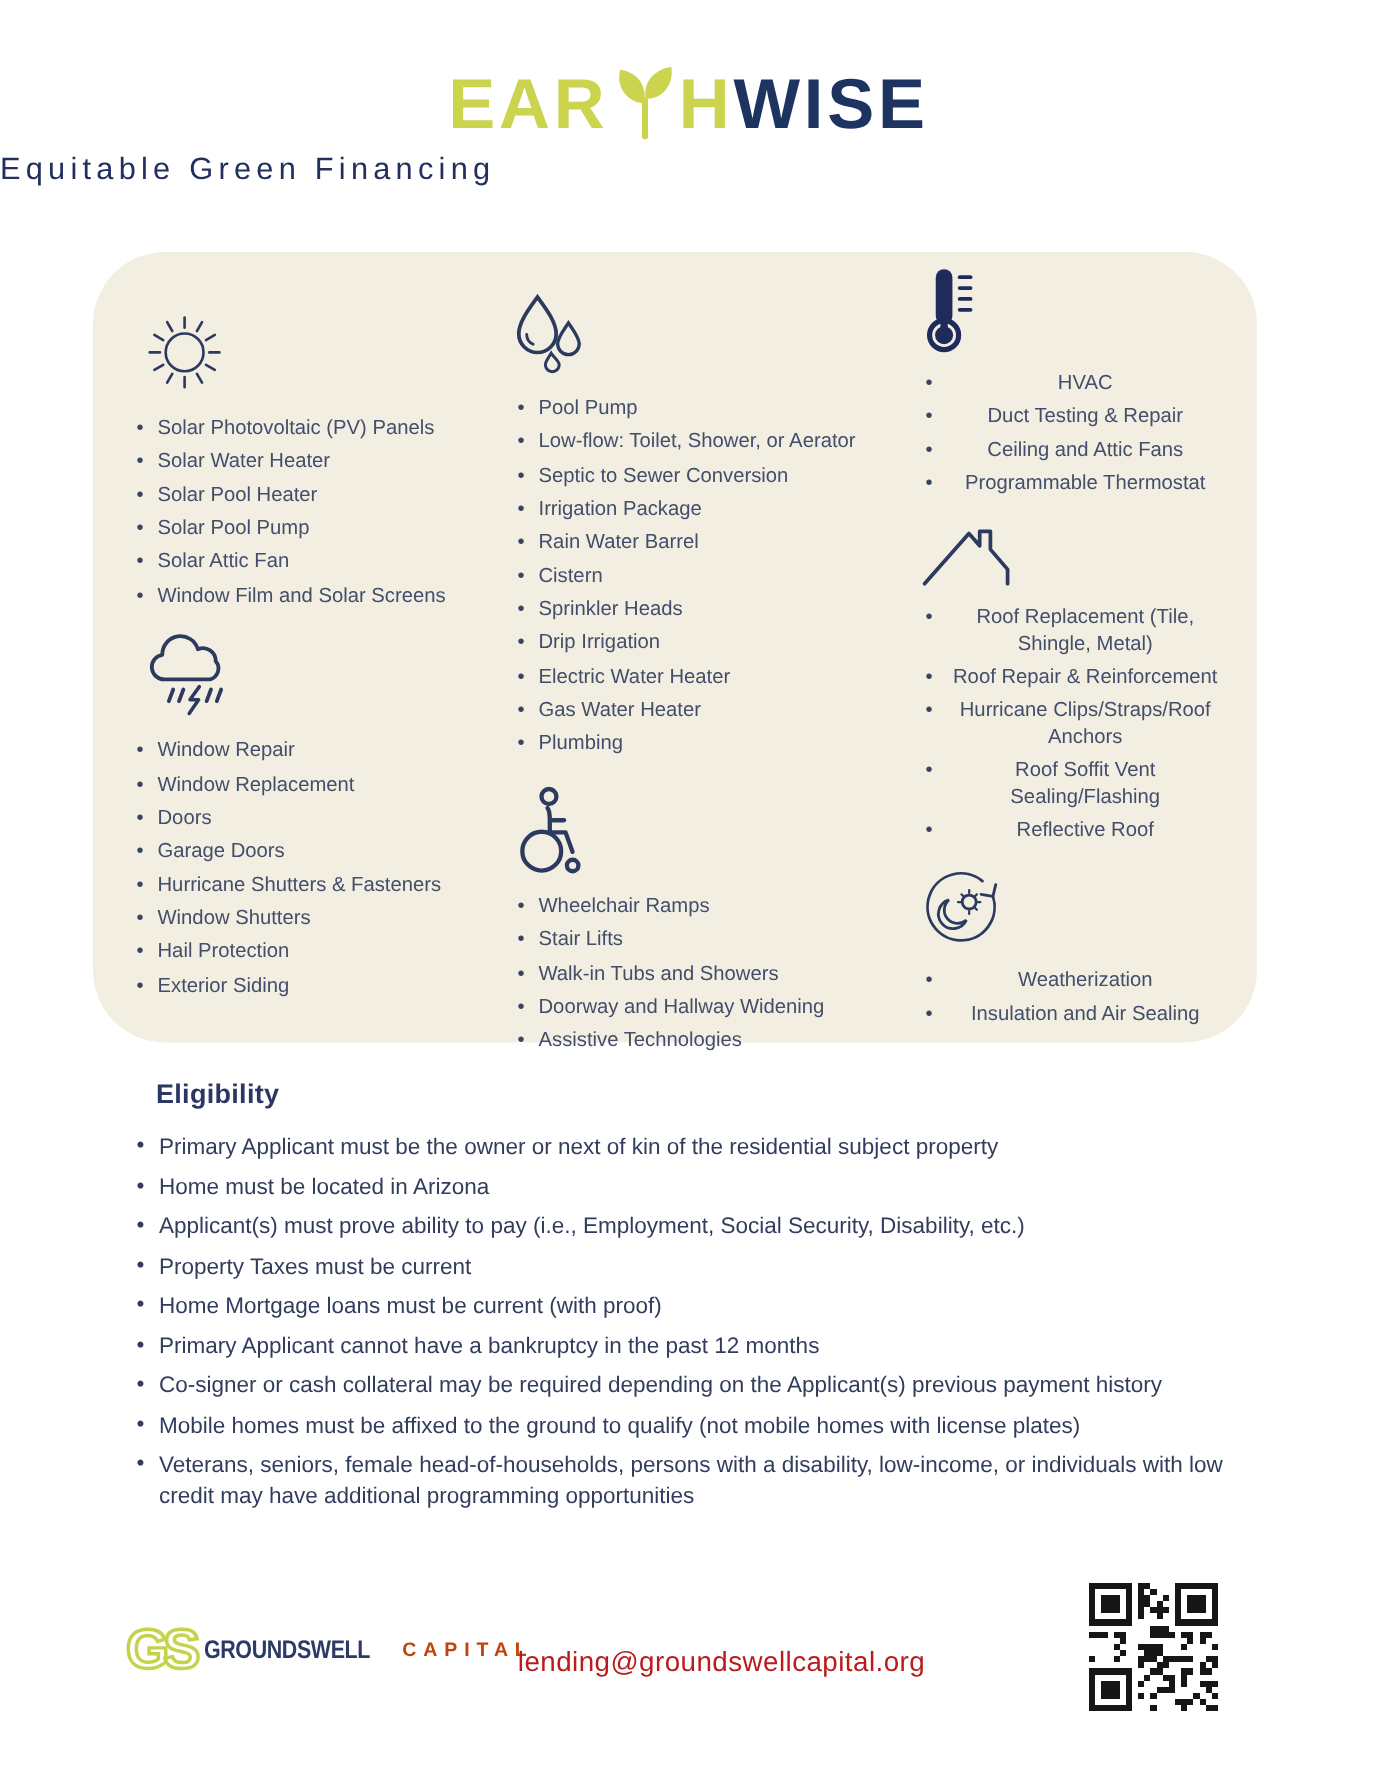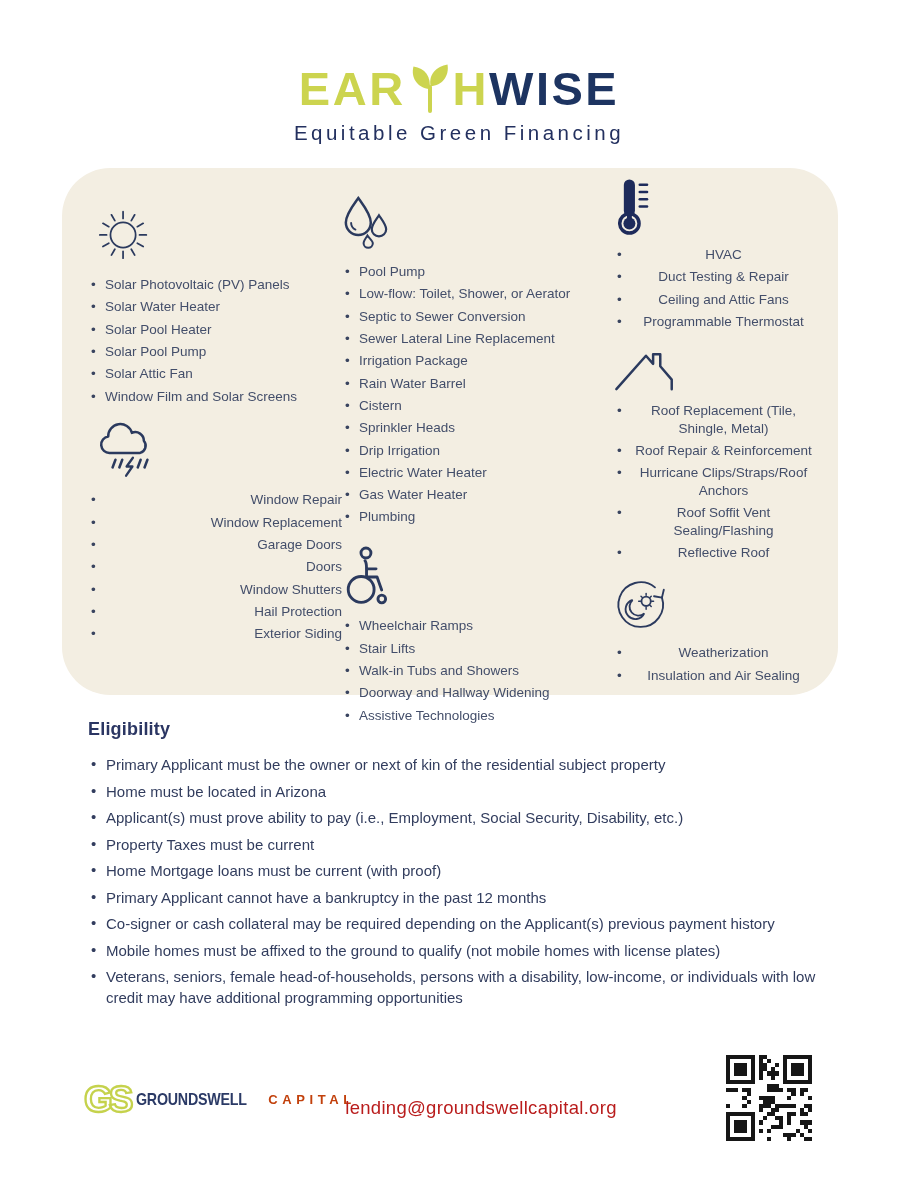--- a/index.html
+++ b/index.html
@@ -3,21 +3,21 @@
 <meta charset="utf-8">
 <style>
   * { margin:0; padding:0; box-sizing:border-box; }
   html,body { background:#ffffff; }
   .page {
     position:relative; width:918px; height:1190px; background:#ffffff;
     font-family:"Liberation Sans", sans-serif; color:#414b66; overflow:hidden;
   }
 
   
-  .header { position:absolute; top:40px; left:0; right:0; text-align:center;margin-top:20px; }
+  .header { position:absolute; top:40px; left:0; right:0; text-align:left; }
   .logo-row { display:flex; justify-content:center; align-items:flex-end; }
   .logo-word { font-size:47px; font-weight:800; letter-spacing:2.5px; line-height:1; }
   .lg-green { color:#ccd44f; }
   .lg-navy  { color:#1d3461; }
   .sprout-svg { margin:0 1px -1px 2px; }
   .tagline {
     margin-top:9px; font-size:20.5px; letter-spacing:3.5px; font-weight:500;
     color:#23305f;
   }
 
@@ -34,30 +34,30 @@
   .col3 { padding-top:0px;text-align:center; }
   .sec-icon { display:block; }
   .sec { margin-bottom:0; }
   .sec ul { list-style:none; margin-top:10px; }
   .sec li {
     position:relative; padding-left:17px; margin-bottom:4.5px;
     font-size:13.5px; line-height:1.32; color:#434e6a;
   }
   .sec li::before { content:"•"; position:absolute; left:3px; top:0; color:#39445f; }
   .sec-solar .sec-icon { margin-left:6px; }
-  .sec-storm { margin-top:14px;text-align:right; }
+  .sec-storm { margin-top:14px; }
   .sec-storm .sec-icon { margin-left:6px; }
   .sec-access { margin-top:19px; }
   .sec-roof { margin-top:19px; }
   .sec-weather { margin-top:16px; }
   .col3 .sec li { padding-right:2px; }
 
   
   .elig { position:absolute; left:88px; top:719px; width:748px; }
-  .elig h2 { font-size:18px; font-weight:800; color:#2b3663; letter-spacing:.2px; }
+  .elig h2 { font-size:18px; font-weight:800; color:#2b3663; letter-spacing:.2px;margin-left:16px; }
   .elig ul { list-style:none; margin-top:15px; }
   .elig li {
     position:relative; padding-left:18px; margin-bottom:6px;
     font-size:15px; line-height:1.37; color:#323d5e;
   }
   .elig li::before { content:"•"; position:absolute; left:3px; top:-1px; color:#323d5e; }
 
   
   .gs-logo { position:absolute; left:84px; top:1081px; display:flex; align-items:center; }
   .gs-letters {
@@ -137,42 +137,42 @@
           <path d="M16 35 a8.5 8.5 0 0 1 -1.5 -16.9 a12.5 12.5 0 0 1 24.5 -3.8 a8.8 8.8 0 0 1 12.3 8.2 a7.8 7.8 0 0 1 -3.8 12.5 L16 35 Z"></path>
           <line x1="22" y1="42" x2="19" y2="50"></line>
           <line x1="29" y1="42" x2="26" y2="50"></line>
           <path d="M40 40 l-6.5 9 h6 l-6.5 9.5" stroke-width="2.4"></path>
           <line x1="48" y1="42" x2="45" y2="50"></line>
           <line x1="55" y1="42" x2="52" y2="50"></line>
         </svg>
         <ul>
             <li>Window Repair</li>
             <li>Window Replacement</li>
+            <li>Doors</li>
             <li>Garage Doors</li>
-            <li>Doors</li>
+            <li>Hurricane Shutters &amp; Fasteners</li>
             <li>Window Shutters</li>
             <li>Hail Protection</li>
             <li>Exterior Siding</li>
           </ul>
       </div>
     </div>
 
     <div class="col col2">
       <div class="sec sec-water">
         <svg class="sec-icon" width="48" height="60" viewBox="0 0 50 62" fill="none" stroke="#2b3a5e" stroke-width="2.6" stroke-linecap="round">
           <path d="M17 5 C12 12 4 22 4 30.5 a13 13 0 0 0 26 0 C30 22 22 12 17 5 Z"></path>
           <path d="M9.5 31 a7.5 7.5 0 0 0 4.5 6.8" stroke-width="2"></path>
           <path d="M38.5 23 C35.5 27.5 31 33 31 37.5 a7.5 7.5 0 0 0 15 0 C46 33 41.5 27.5 38.5 23 Z" stroke-width="2.3"></path>
           <path d="M26.5 44 C25 46.5 22.5 49.6 22.5 52 a4.8 4.8 0 0 0 9.6 0 C32.1 49.6 28 46.5 26.5 44 Z" stroke-width="2.1"></path>
         </svg>
         <ul>
             <li>Pool Pump</li>
             <li>Low-flow: Toilet, Shower, or Aerator</li>
             <li>Septic to Sewer Conversion</li>
-            <li>Sewer Lateral Line Replacement</li>
             <li>Irrigation Package</li>
             <li>Rain Water Barrel</li>
             <li>Cistern</li>
             <li>Sprinkler Heads</li>
             <li>Drip Irrigation</li>
             <li>Electric Water Heater</li>
             <li>Gas Water Heater</li>
             <li>Plumbing</li>
           </ul>
       </div>

